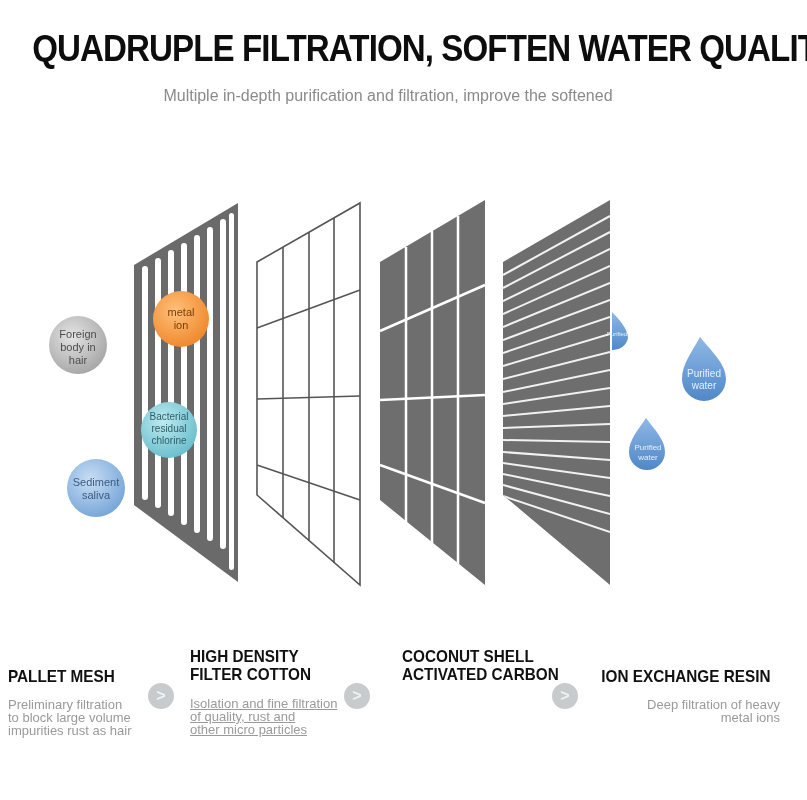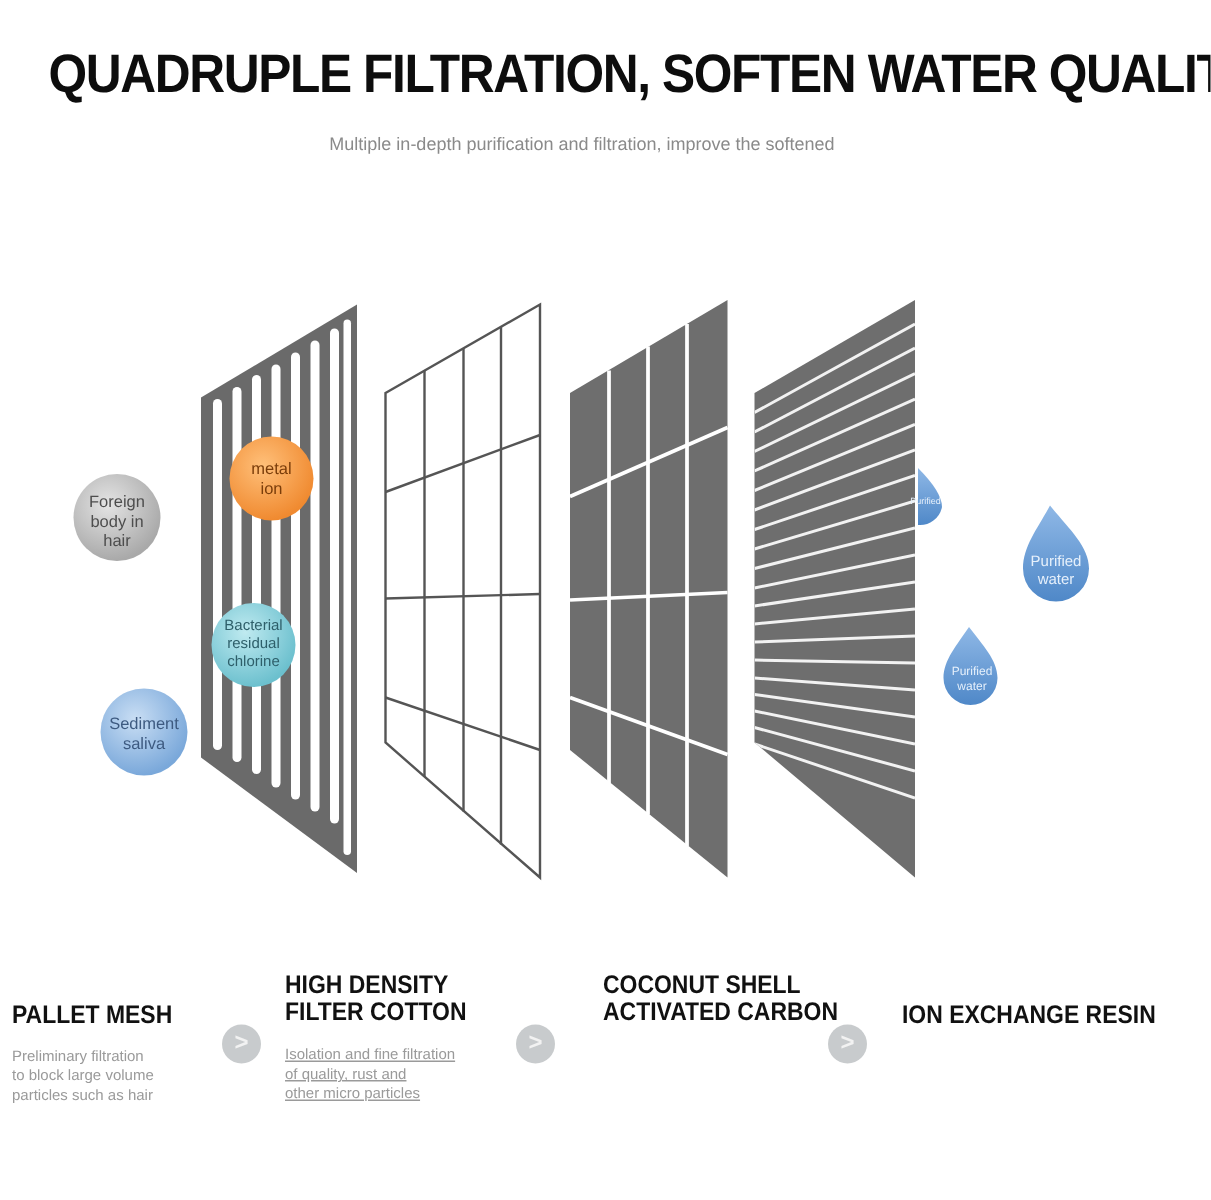--- a/index.html
+++ b/index.html
@@ -5,31 +5,31 @@
   html, body { margin:0; padding:0; background:#ffffff; }
   body { width:807px; height:800px; position:relative; overflow:hidden; font-family:"Liberation Sans", sans-serif; }
   .title {
     position:absolute; left:0; top:28px; width:807px; text-align:center;
     font-family:"Liberation Sans", sans-serif; font-weight:bold; font-size:36px;
     letter-spacing:-1px; color:#0d0d0d; transform:scaleX(0.92); transform-origin:center;
     white-space:nowrap;
   }
   .subtitle {
     position:absolute; left:0; top:86px; width:776px; text-align:center;
-    font-size:12px; line-height:20px; color:#8a8a8a;
+    font-size:16px; line-height:20px; color:#8a8a8a;
   }
   svg.art { position:absolute; left:0; top:0; }
   .bubble-text { font-family:"Liberation Sans", sans-serif; }
   .step { position:absolute; }
   .step-title {
     font-family:"Liberation Sans", sans-serif; font-weight:bold; font-size:17px;
     line-height:18px; color:#111; transform:scaleX(0.9); transform-origin:left;
     white-space:nowrap;
   }
-  .step-desc { font-size:10px; line-height:13px; color:#9a9a9a; margin-top:12px; }
+  .step-desc { font-size:13px; line-height:13px; color:#9a9a9a; margin-top:12px; }
   .arrow {
     position:absolute; width:26px; height:26px; border-radius:50%;
     background:#c8cbcd; color:#f2f2f2; font-weight:bold; font-size:16px;
     text-align:center; line-height:25px;
   }
 </style>
 </head>
 <body>
 
 <div class="title">QUADRUPLE FILTRATION, SOFTEN WATER QUALITY</div>
@@ -162,21 +162,21 @@
     <text class="bubble-text" x="648" y="450" font-size="8" fill="#e6f0fb" text-anchor="middle">Purified</text>
     <text class="bubble-text" x="648" y="460" font-size="8" fill="#e6f0fb" text-anchor="middle">water</text>
   </g>
 </svg>
 
 <div class="step" style="left:8px; top:668px; width:140px;">
   <div class="step-title">PALLET MESH</div>
   <div class="step-desc">
     <div>Preliminary filtration</div>
     <div>to block large volume</div>
-    <div>particles such as hair</div>
+    <div>impurities rust as hair</div>
   </div>
 </div>
 <div class="arrow" style="left:148px; top:683px;">&gt;</div>
 
 <div class="step" style="left:190px; top:648px; width:150px;">
   <div class="step-title">HIGH DENSITY</div>
   <div class="step-title">FILTER COTTON</div>
   <div class="step-desc" style="margin-top:13px;text-decoration:underline;">
     <div>Isolation and fine filtration</div>
     <div>of quality, rust and</div>
@@ -186,13 +186,17 @@
 <div class="arrow" style="left:344px; top:683px;">&gt;</div>
 
 <div class="step" style="left:402px; top:648px; width:160px;">
   <div class="step-title">COCONUT SHELL</div>
   <div class="step-title">ACTIVATED CARBON</div>
 </div>
 <div class="arrow" style="left:552px; top:683px;">&gt;</div>
 
 <div class="step" style="left:590px; top:668px; width:190px; text-align:right;">
   <div class="step-title" style="transform-origin:center;">ION EXCHANGE RESIN</div>
+  <div class="step-desc">
+    <div>Deep filtration of heavy</div>
+    <div>metal ions</div>
+  </div>
 </div>
 
 </body></html>

